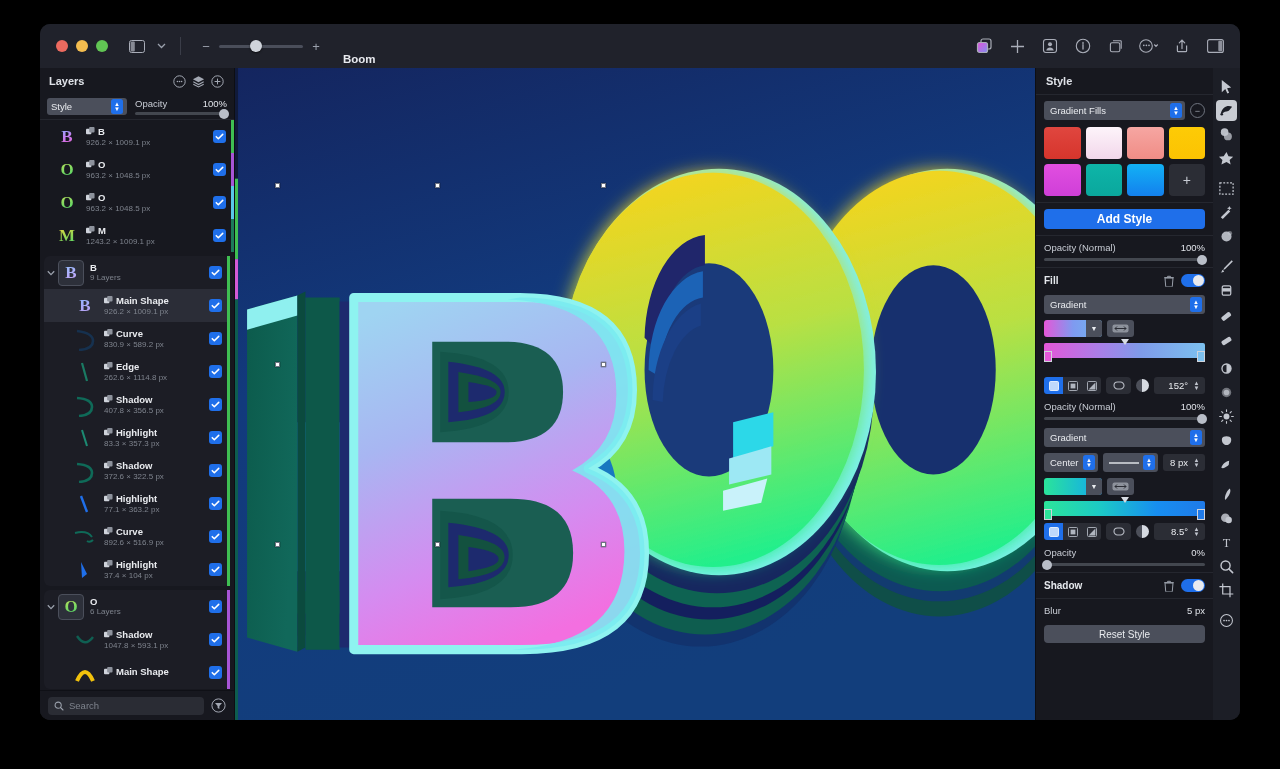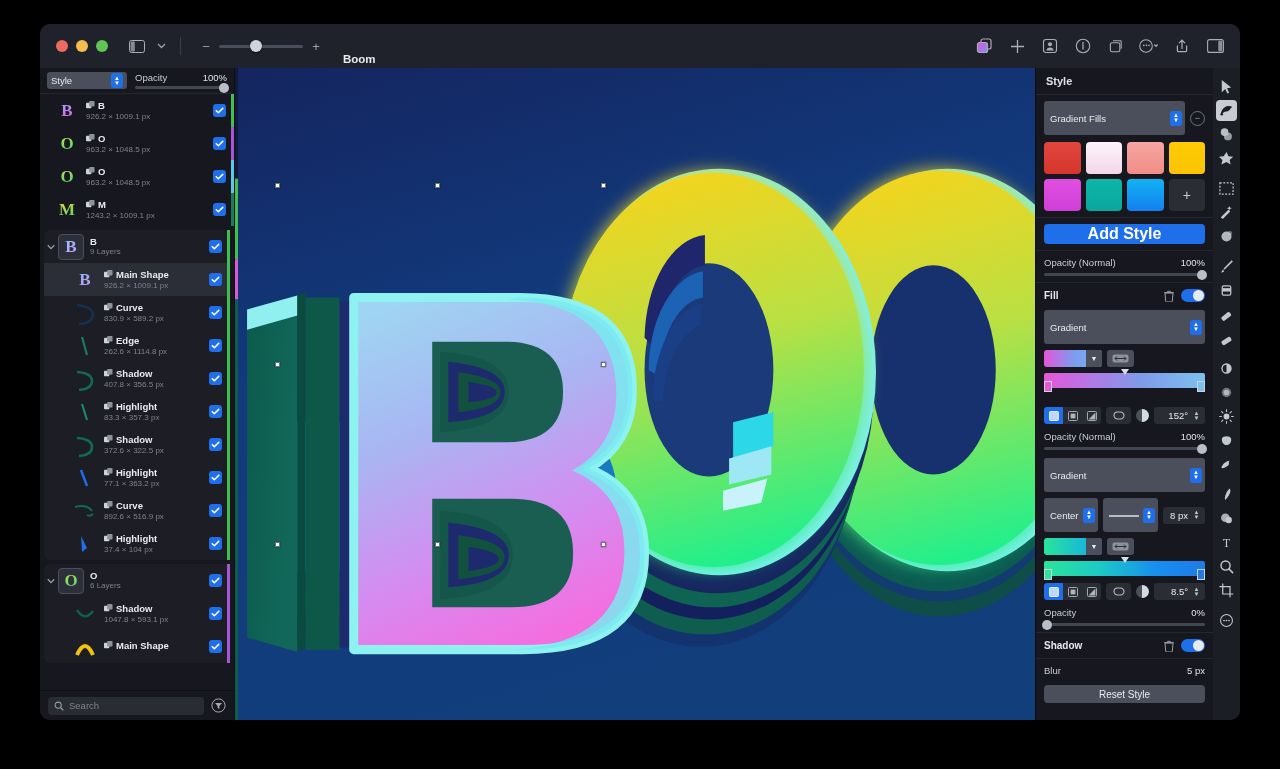--- a/index.html
+++ b/index.html
@@ -130,35 +130,35 @@
   #style-panel{
     width:178px;flex:0 0 178px;background:#17181f;border-left:1px solid #0d0e13;
     display:flex;flex-direction:column; overflow:hidden;
   }
   #style-header{ height:26px;flex:0 0 26px;display:flex;align-items:center;padding:0 10px;}
   #style-title{ color:#dfe2e8;font-size:11px;font-weight:bold;}
   .sp-sec{ border-top:1px solid #25272f; padding:6px 8px; }
   .sp-sec.first{ border-top:1px solid #25272f; }
   .row{ display:flex;align-items:center;gap:5px; }
   .dd{
-    flex:1;height:34px;background:#4b4f5b;border-radius:3px;display:flex;align-items:center;
+    flex:1;height:19px;background:#4b4f5b;border-radius:3px;display:flex;align-items:center;
     padding:0 3px 0 6px; gap:4px;
   }
   .dd-label{ color:#e9ebef;font-size:9.5px;flex:1;white-space:nowrap;overflow:hidden;}
   .circ-btn{ width:15px;height:15px;border-radius:50%;border:1px solid #6f747f;color:#a3a8b3;
     display:flex;align-items:center;justify-content:center;font-size:9px;flex:0 0 15px;}
 
   #swatch-grid{ display:grid;grid-template-columns:repeat(4,1fr);gap:5px;margin-top:7px;}
   .swatch{ height:32px;border-radius:4px; }
   .swatch.add{ background:#2b2d35;display:flex;align-items:center;justify-content:center;
     color:#c8ccd4;font-size:14px;}
 
   #add-style-btn{
     height:20px;background:#1f6fea;border-radius:4px;display:flex;align-items:center;
-    justify-content:center;color:#fff;font-size:16px;font-weight:bold;
+    justify-content:center;color:#fff;font-size:12px;font-weight:bold;
   }
   .lbl-row{ display:flex;align-items:center;}
   .lbl{ color:#c9cdd5;font-size:9.5px;flex:1;}
   .lbl.b{ color:#e6e9ee;font-weight:bold;font-size:10px;}
   .val{ color:#dfe2e8;font-size:9.5px;}
   .slider-track{ position:relative;height:3px;background:#43474f;border-radius:2px;margin-top:5px;}
   .slider-knob{ position:absolute;top:-3.5px;width:10px;height:10px;border-radius:50%;background:#b9bec8;}
   .toggle{ width:24px;height:13px;border-radius:7px;background:#1f6fea;position:relative;flex:0 0 24px;}
   .toggle::after{ content:"";position:absolute;right:1px;top:1px;width:11px;height:11px;border-radius:50%;
     background:#e8eaef;}
@@ -297,20 +297,44 @@
             <rect x="0.6" y="0.6" width="15.8" height="12.8" rx="2" fill="none" stroke="currentColor" stroke-width="1.1"></rect>
             <rect x="11.3" y="1.7" width="4" height="10.6" rx="1" fill="currentColor" opacity=".8"></rect>
           </svg>
       </div>
     </div>
   </div>
 
   <div id="body-row">
 
     <div id="layers-panel">
+      <div id="layers-header">
+        <div id="layers-title">Layers</div>
+        <div class="lh-icon">
+          <svg width="13" height="13" viewBox="0 0 13 13">
+              <circle cx="6.5" cy="6.5" r="5.7" fill="none" stroke="currentColor" stroke-width="1"></circle>
+              <circle cx="4.4" cy="6.5" r=".8" fill="currentColor"></circle>
+              <circle cx="6.5" cy="6.5" r=".8" fill="currentColor"></circle>
+              <circle cx="8.6" cy="6.5" r=".8" fill="currentColor"></circle>
+            </svg>
+        </div>
+        <div class="lh-icon">
+          <svg width="13" height="13" viewBox="0 0 14 14">
+              <path d="M7 1.4L13 4.6 7 7.8 1 4.6z" fill="currentColor"></path>
+              <path d="M1.4 7.3L7 10.3l5.6-3" fill="none" stroke="currentColor" stroke-width="1.1"></path>
+              <path d="M1.4 9.9L7 12.9l5.6-3" fill="none" stroke="currentColor" stroke-width="1.1"></path>
+            </svg>
+        </div>
+        <div class="lh-icon">
+          <svg width="13" height="13" viewBox="0 0 13 13">
+              <circle cx="6.5" cy="6.5" r="5.7" fill="none" stroke="currentColor" stroke-width="1"></circle>
+              <path d="M6.5 3.6v5.8M3.6 6.5h5.8" stroke="currentColor" stroke-width="1"></path>
+            </svg>
+        </div>
+      </div>
 
       <div id="blend-row">
         <div id="blend-select">
           <span id="blend-label">Style</span>
           <span class="stepper">▲<br>▼</span>
         </div>
         <div id="opacity-block">
           <div id="opacity-row">
             <span id="opacity-label">Opacity</span>
             <span id="opacity-value">100%</span>

